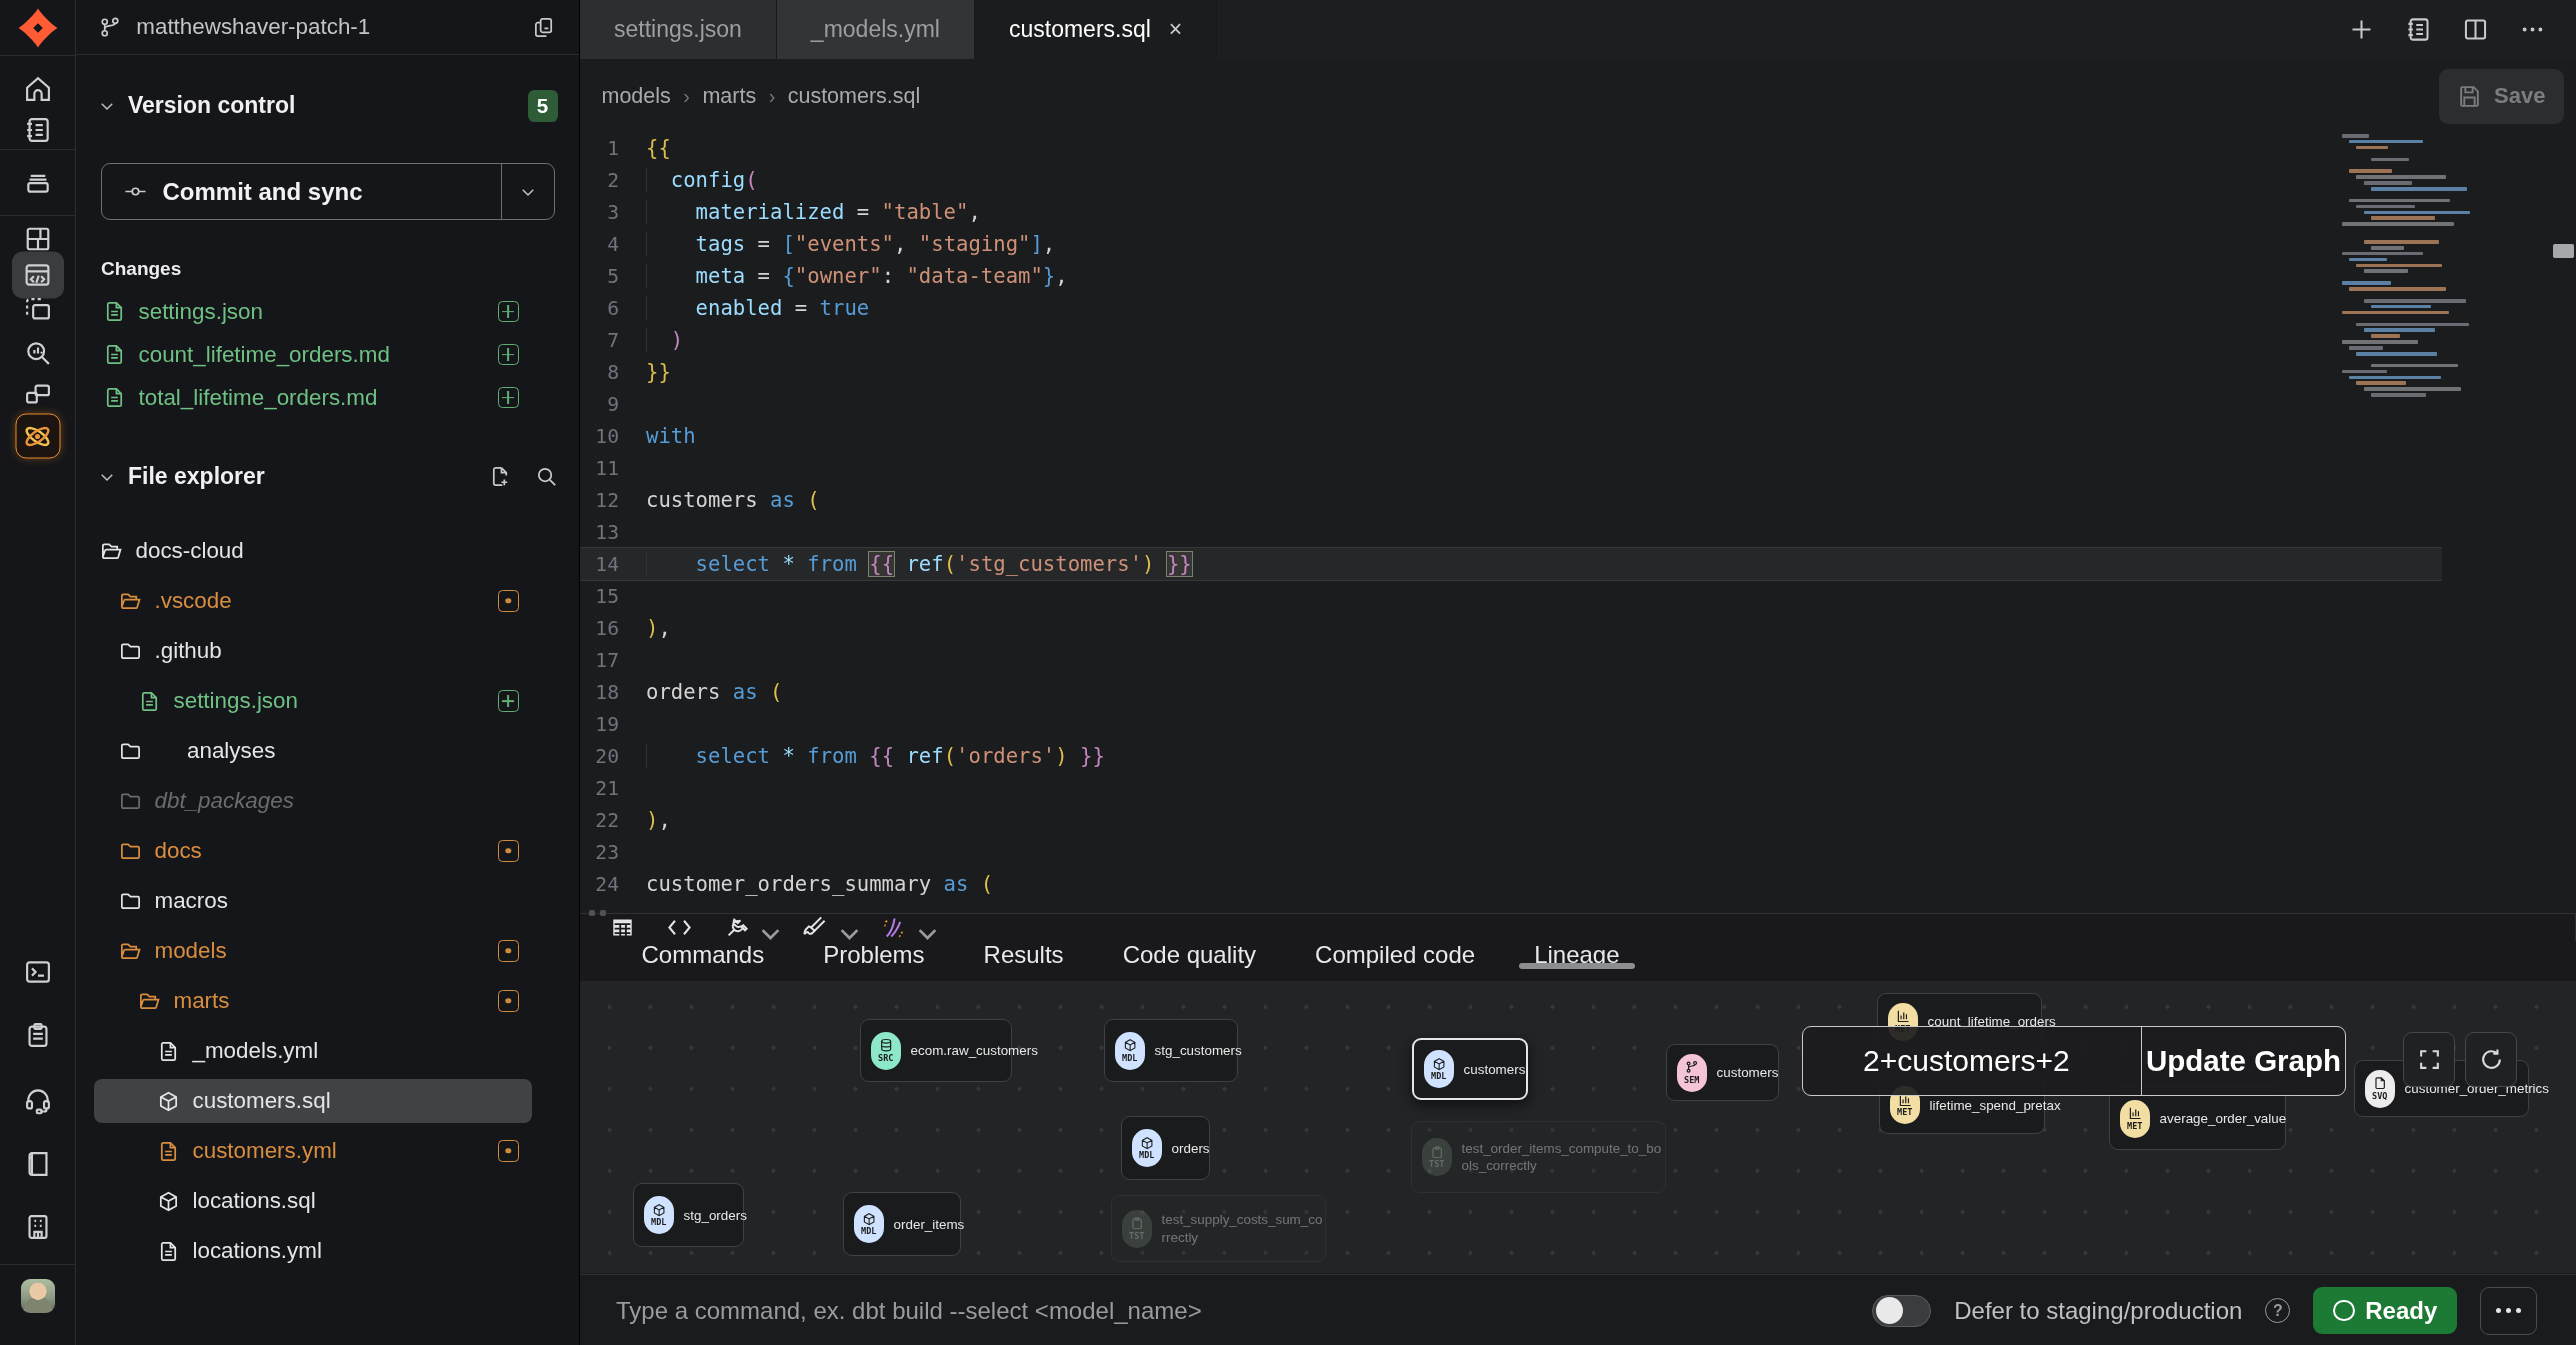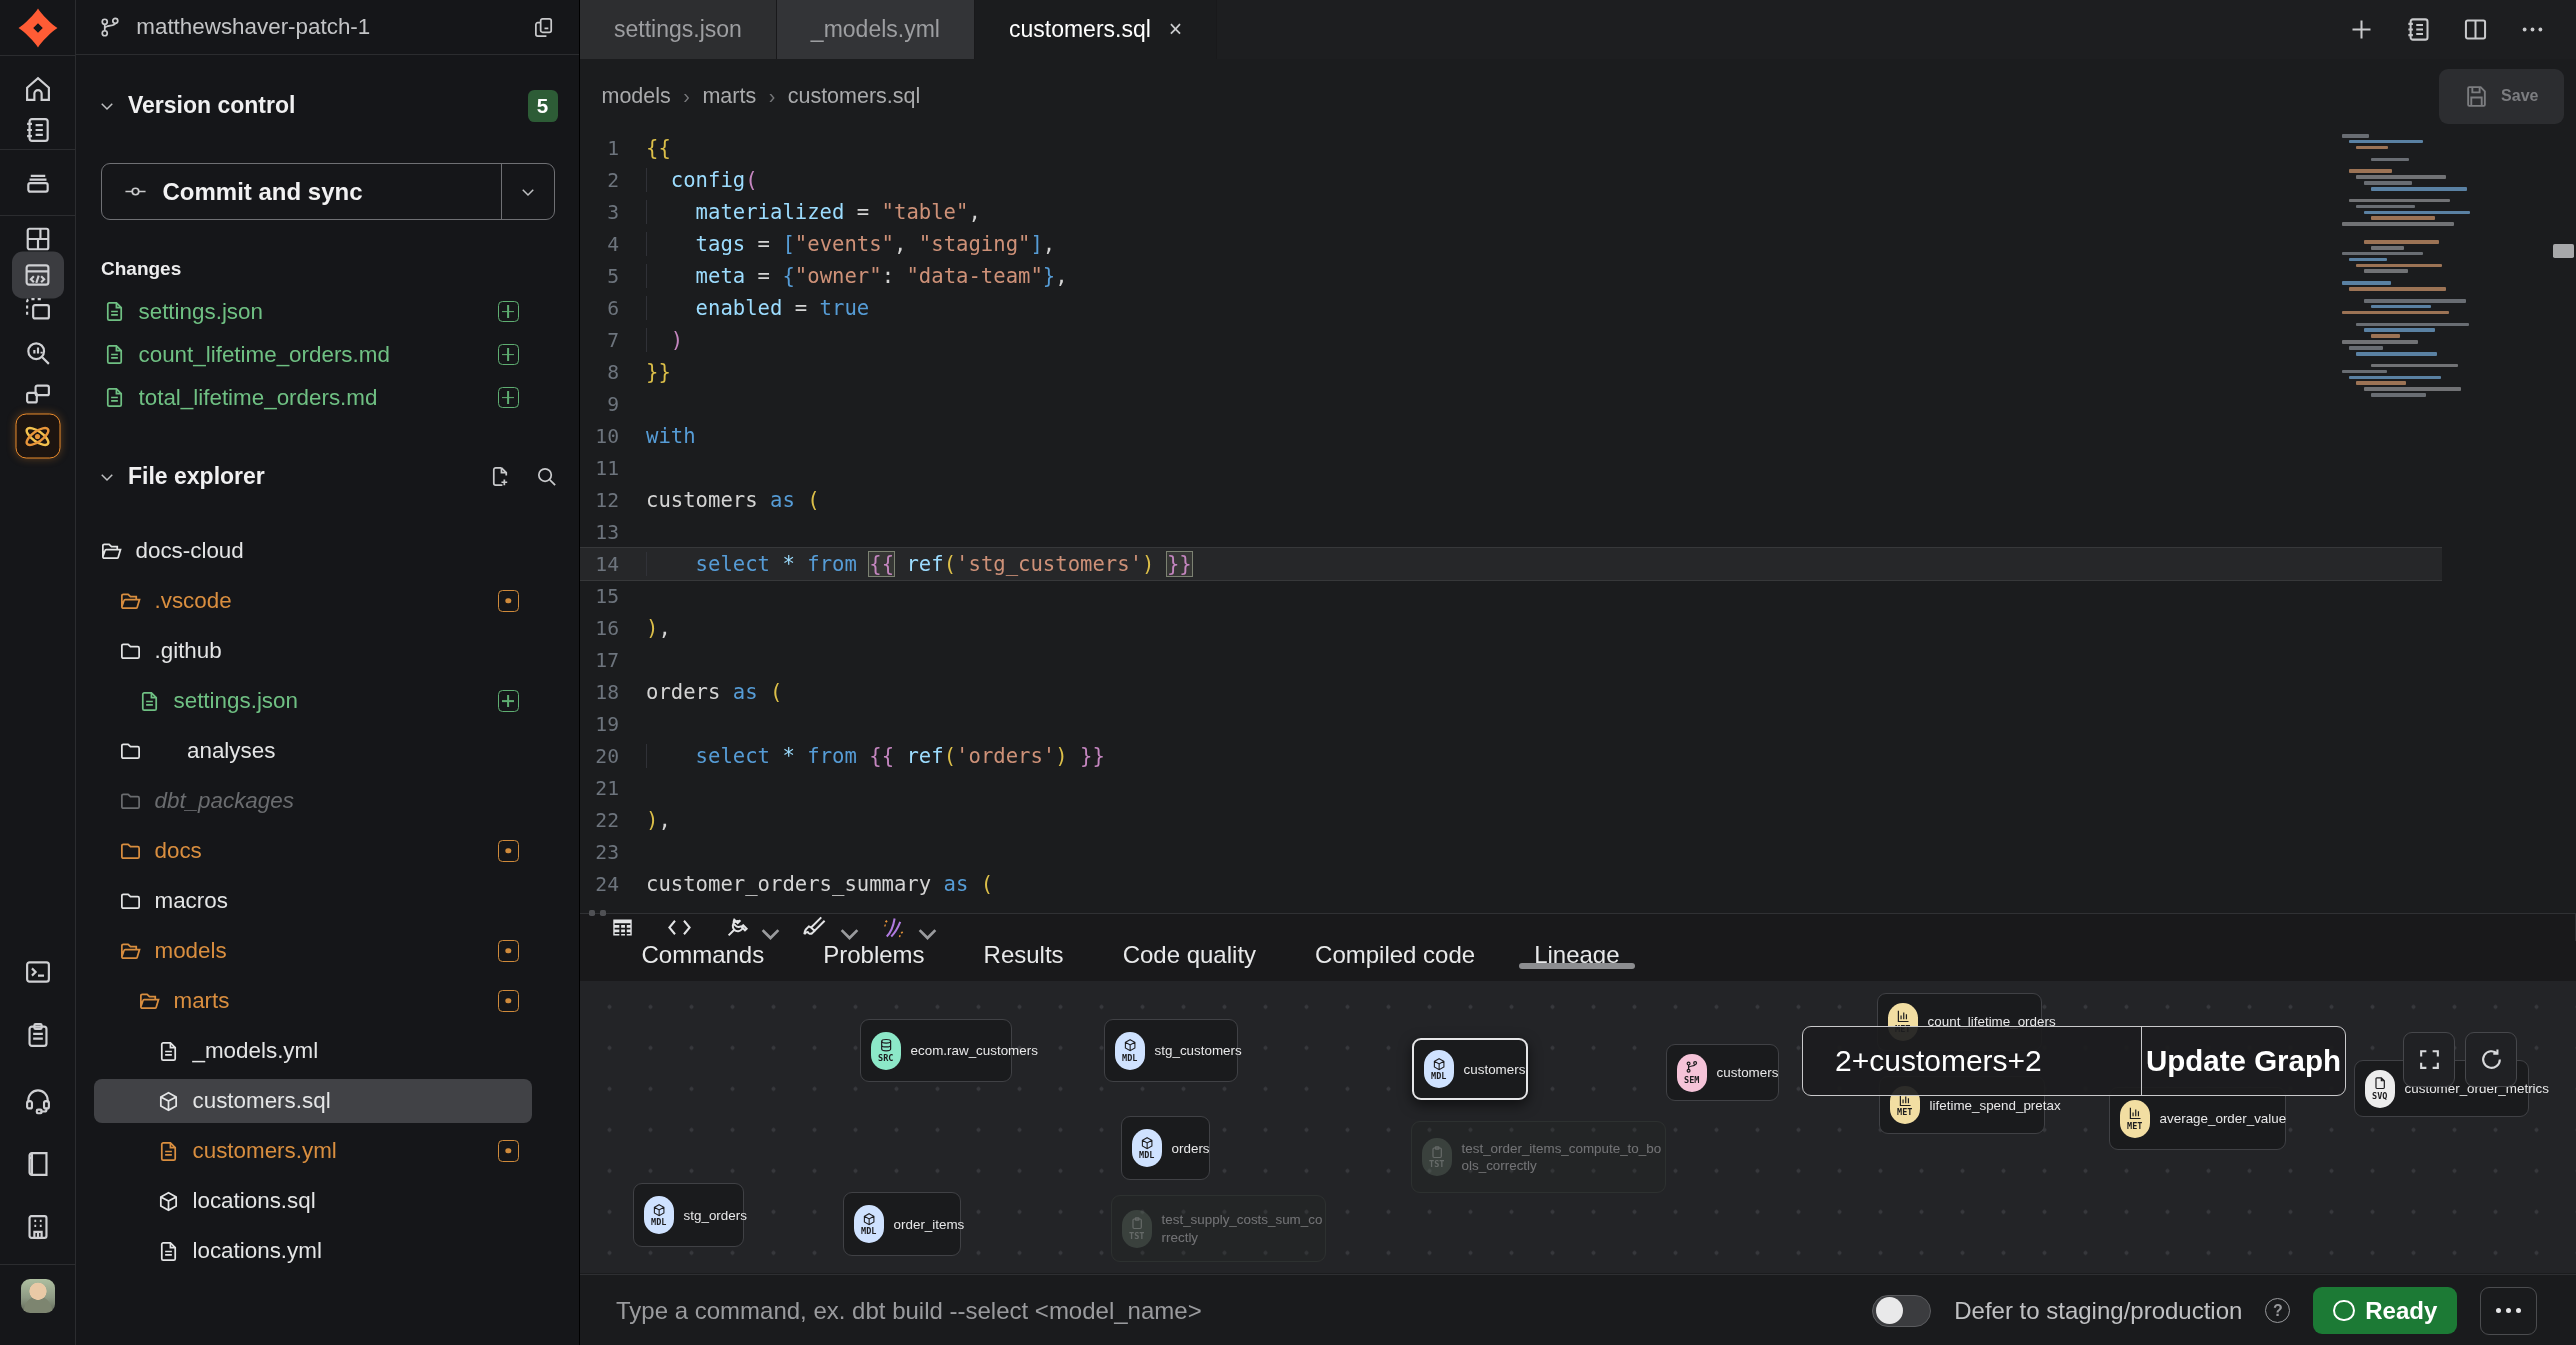--- a/index.html
+++ b/index.html
@@ -87,21 +87,21 @@
   .code { position:absolute; top:73px; left:0; right:134px; font-family:"DejaVu Sans Mono", monospace; font-size:20.6px; }
   .line { display:flex; height:32px; align-items:center; position:relative; }
   .line .ln { width:39px; text-align:right; color:#6d747d; flex:0 0 auto; font-size:19.7px; }
   .line .lt { margin-left:27px; white-space:pre; }
   .line.cur { background:rgba(255,255,255,.05); box-shadow:0 -0.9px 0 rgba(255,255,255,.14), 0 0.9px 0 rgba(255,255,255,.14); }
   .line.gd .lt { box-shadow:inset 0.9px 0 0 #33353a; }
   .tk-g { color:#dcbf49; } .tk-p { color:#c586c0; } .tk-b { color:#569cd6; }
   .tk-lb { color:#9cdcfe; } .tk-s { color:#ce9178; } .tk-w { color:#d4d4d4; }
   .tk-pbox { color:#c586c0; outline:0.9px solid #7c8272; background:rgba(120,130,105,.18); }
 
-  .save-btn { position:absolute; top:9.8px; right:12.5px; width:125px; height:55px; background:#2c2d30; border-radius:9px; display:flex; align-items:center; justify-content:center; gap:12.5px; color:#7c7d80; font-size:16px; font-weight:bold; }
+  .save-btn { position:absolute; top:9.8px; right:12.5px; width:125px; height:55px; background:#2c2d30; border-radius:9px; display:flex; align-items:center; justify-content:center; gap:12.5px; color:#7c7d80; font-size:22px; font-weight:bold; }
   .save-btn svg { width:25px; height:25px; }
 
   .minimap { position:absolute; top:75px; right:100px; width:134px; }
   .minimap .mrow { height:3.6px; margin-bottom:2.3px; border-radius:0.9px; opacity:.8; }
   .vthumb { position:absolute; right:1.8px; top:185px; width:21.5px; height:14.3px; background:#a7a8aa; border-radius:1.8px; }
 
   
   .btabbar { position:absolute; top:913px; left:0; right:0; height:68px; background:#19191b; border-top:0.9px solid #303134; display:flex; align-items:stretch;flex-direction:column; }
   .btools { display:flex; align-items:center; gap:30px; padding:0 27px 0 29px; border-right:0.9px solid #2e2f32; color:#e3e4e6; }
   .btool { display:flex; align-items:center; gap:7.2px; }
@@ -121,21 +121,21 @@
   .lnode { position:absolute; z-index:2; background:#1a1b1d; border:1.3px solid #404145; border-radius:9px; display:flex; align-items:center; gap:9.8px; padding-left:9.8px; color:#e8e8e9; font-size:13.4px; white-space:nowrap; }
   .lnode.selected { border:2.2px solid #e6e6e8; box-shadow:0 4.5px 12.5px rgba(0,0,0,.55); z-index:3; }
   .lnode.dim { opacity:.4; background:rgba(38,44,38,.5); border-color:#3e453e; white-space:normal; }
   .lnode.dim .nlabel { word-break:break-all; line-height:1.3; font-size:13.4px; }
   .nicon { width:30px; height:38px; border-radius:15px; flex:0 0 auto; display:flex; flex-direction:column; align-items:center; justify-content:center; color:#1c1c1e; }
   .nicon svg { width:14.3px; height:14.3px; }
   .nicon .klabel { font-size:8.5px; font-weight:bold; font-family:"DejaVu Sans Mono", monospace; }
   .k-SRC { background:#8ce8c8; } .k-MDL { background:#cfe2ff; } .k-SEM { background:#f5c3d8; }
   .k-MET { background:#f2dea2; } .k-SVQ { background:#ececec; } .k-TST { background:#5e6e60; color:#c9d2c9; }
 
-  .loverlay { position:absolute; z-index:4; left:1222px; top:45px; width:544px; height:70px; background:rgba(28,28,30,.92); border:1.8px solid #c9c9cb; border-radius:9px; display:flex; align-items:center; }
+  .loverlay { position:absolute; z-index:4; left:1222px; top:45px; width:544px; height:70px; background:rgba(28,28,30,.92); border:1.8px solid #c9c9cb; border-radius:9px; display:flex; align-items:center;padding-left:28px; }
   .loverlay .lquery { flex:1; padding-left:32px; font-size:30px; color:#ffffff; }
   .loverlay .lbtn { width:204px; height:100%; border-left:1.8px solid #c9c9cb; display:flex; align-items:center; justify-content:center; font-size:29.5px; font-weight:bold; color:#ffffff; }
   .lctl { position:absolute; z-index:5; top:51px; width:52px; height:55px; background:#202124; border:1.3px solid #46474b; border-radius:9px; display:flex; align-items:center; justify-content:center; color:#d8d9db; }
   .lctl svg { width:25px; height:25px; }
   .lctl.fs { left:1823px; } .lctl.rf { left:1885px; }
 
   .cmdbar { position:absolute; top:1274px; left:0; right:0; height:72px; background:#1a1b1d; border-top:0.9px solid #2e2f32; display:flex; align-items:center; }
   .cmd-placeholder { margin-left:36px; font-size:24px; color:#9a9b9e; flex:1; }
   .cmd-right { display:flex; align-items:center; gap:23px; padding-right:39px; }
   .toggle { width:59px; height:32px; border-radius:16px; background:#3b3c3f; border:0.9px solid #5a5b5e; position:relative; }

